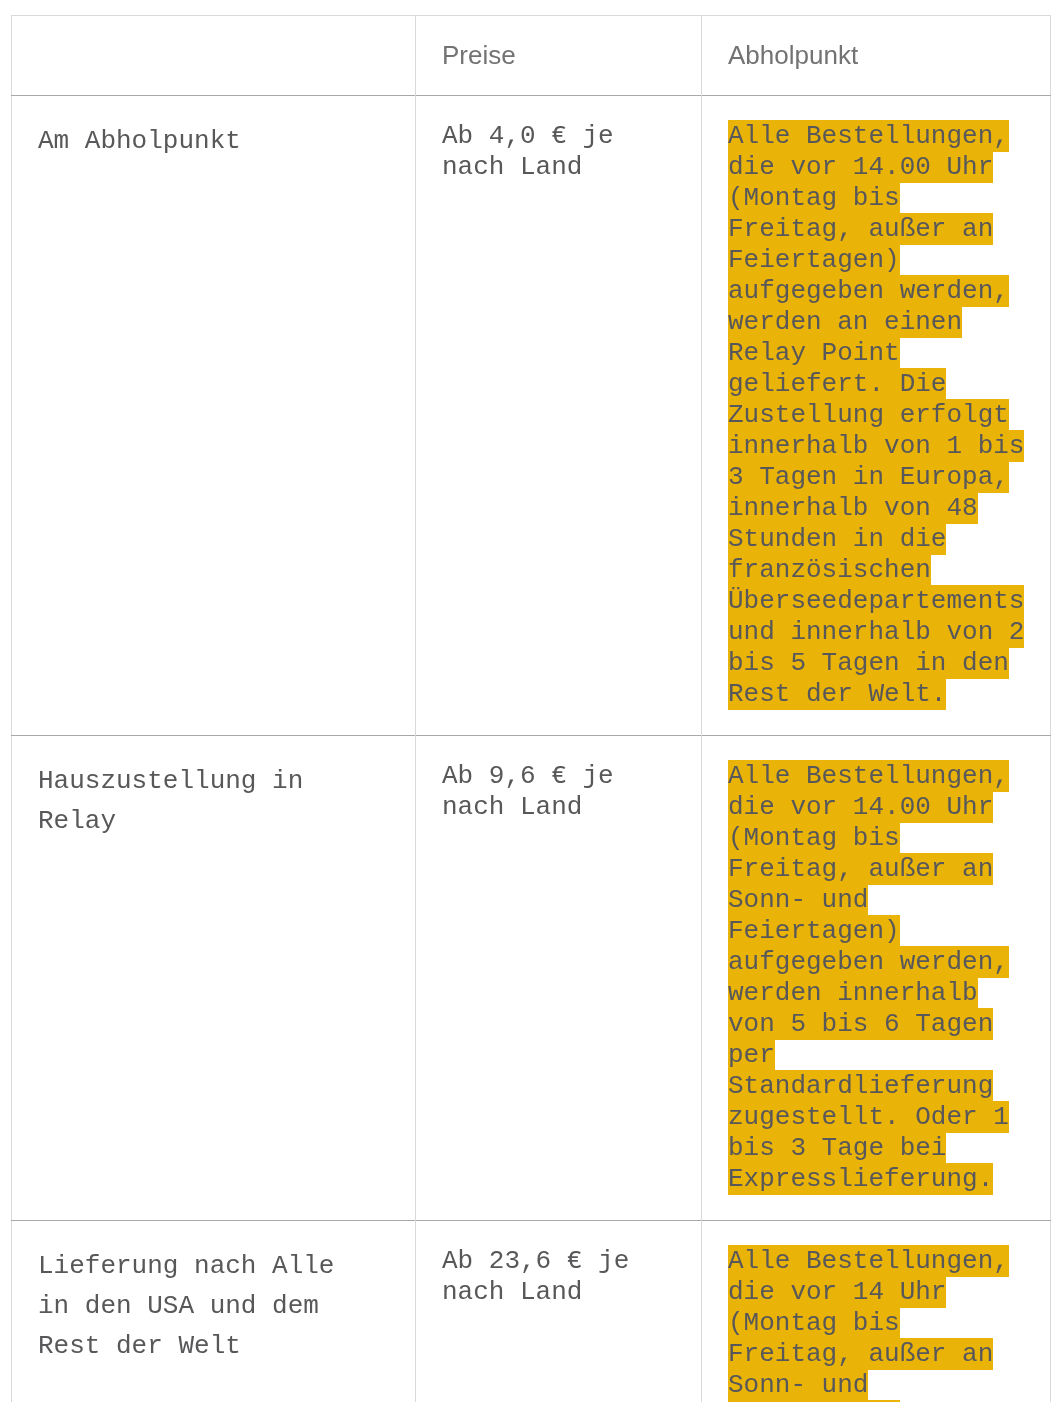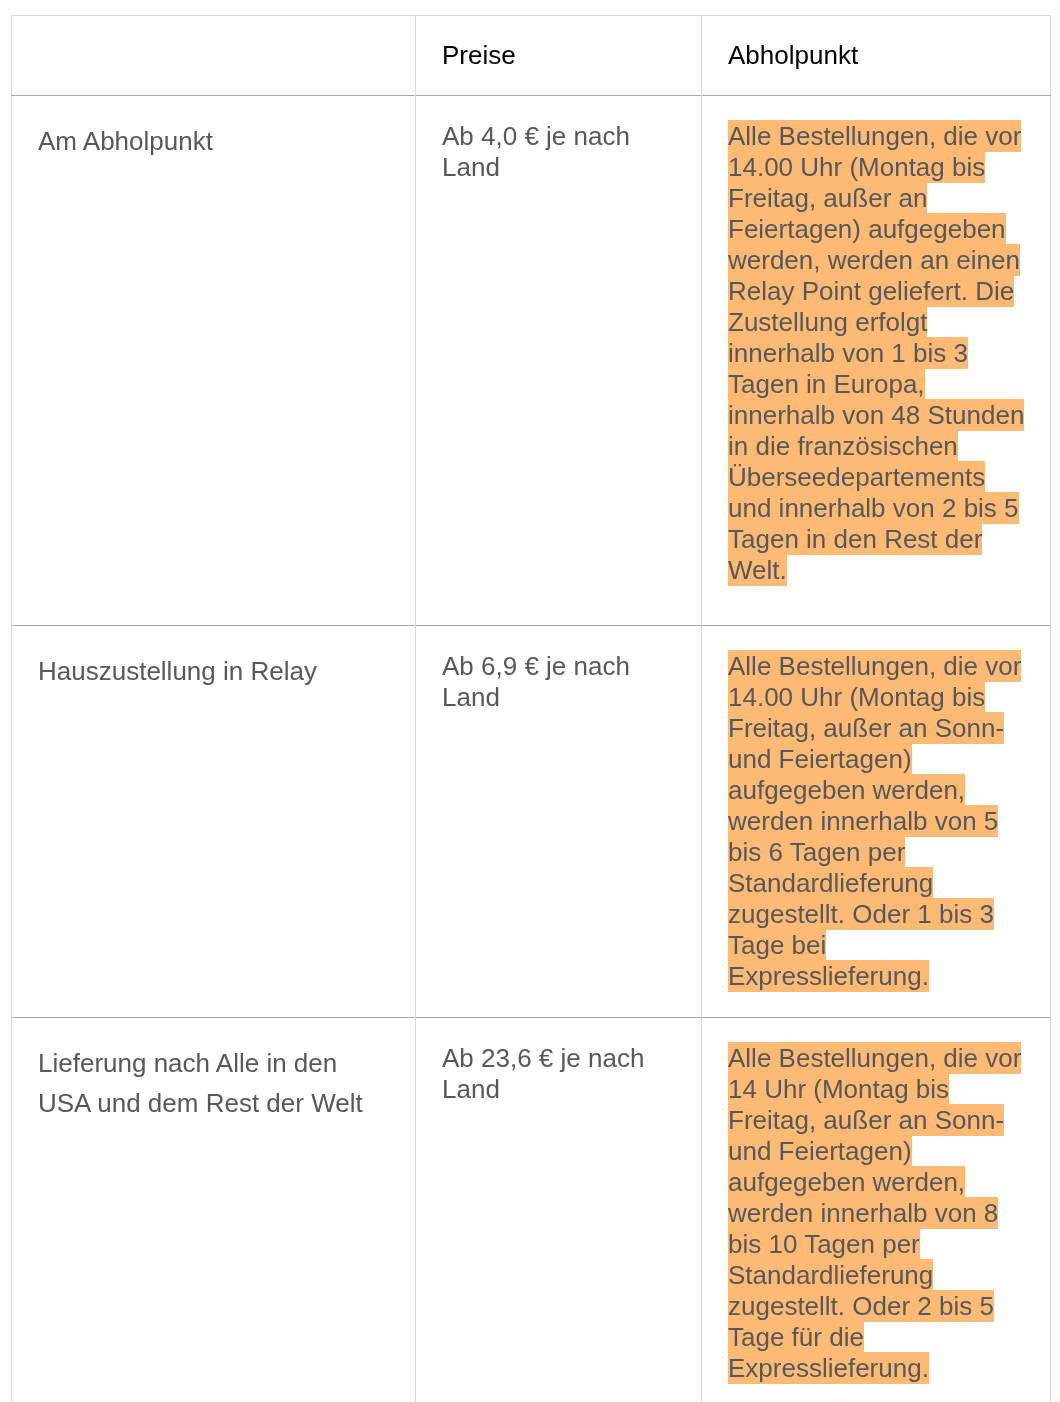--- a/index.html
+++ b/index.html
@@ -37,36 +37,37 @@
     font-size: 26px;
     color: #58585a;
   }
   th:first-child, td:first-child { border-left: none; }
 
   thead th {
     height: 80px;
     vertical-align: middle;
     padding-top: 10px;
     padding-bottom: 10px;
-    color: #000000;
+    color: #737373;
     line-height: 31px;
   }
   tbody td {
     vertical-align: top;
     border-top: 1px solid #a8a8a8;
+    font-family: Liberation Mono, monospace;
   }
   td.option { line-height: 40px; }
   td.price, td.delivery { line-height: 31px; }
 
   .option-text   { max-width: 340px; }
   .price-text    { max-width: 220px; }
   .delivery-text { max-width: 302px; }
 
   .delivery-text .hl {
-    background: #fdba74;
+    background: #eab308;
     padding: 1px 0;
   }
 
   tr.row-1 td { height: 530px; }
   tr.row-2 td { height: 378px; }
   tr.row-3 td { height: 382px; }
 </style>
 </head>
 <body>
 
@@ -96,21 +97,21 @@
           <div class="delivery-text">
             <span class="hl">Alle Bestellungen, die vor 14.00 Uhr (Montag bis Freitag, außer an Feiertagen) aufgegeben werden, werden an einen Relay Point geliefert. Die Zustellung erfolgt innerhalb von 1 bis 3 Tagen in Europa, innerhalb von 48 Stunden in die französischen Überseedepartements und innerhalb von 2 bis 5 Tagen in den Rest der Welt.</span>
           </div>
         </td>
       </tr>
       <tr class="row-2">
         <td class="option">
           <div class="option-text">Hauszustellung in Relay</div>
         </td>
         <td class="price">
-          <div class="price-text">Ab 6,9 € je nach Land</div>
+          <div class="price-text">Ab 9,6 € je nach Land</div>
         </td>
         <td class="delivery">
           <div class="delivery-text">
             <span class="hl">Alle Bestellungen, die vor 14.00 Uhr (Montag bis Freitag, außer an Sonn- und Feiertagen) aufgegeben werden, werden innerhalb von 5 bis 6 Tagen per Standardlieferung zugestellt. Oder 1 bis 3 Tage bei Expresslieferung.</span>
           </div>
         </td>
       </tr>
       <tr class="row-3">
         <td class="option">
           <div class="option-text">Lieferung nach Alle in den USA und dem Rest der Welt</div>

